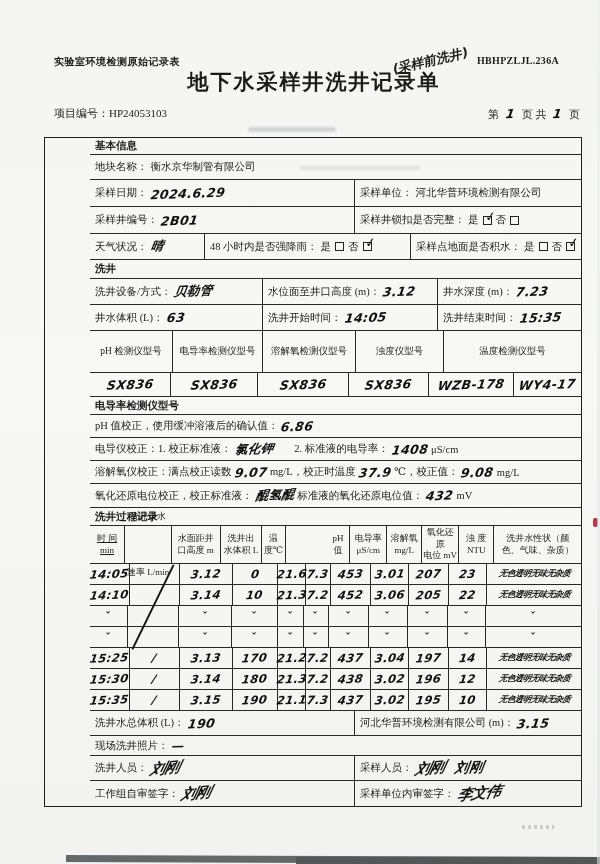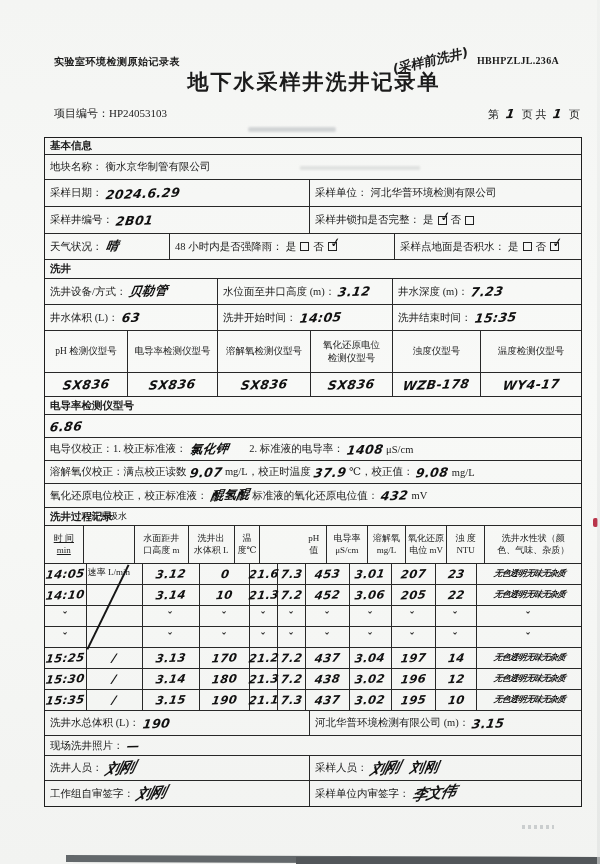--- a/index.html
+++ b/index.html
@@ -8,21 +8,21 @@
     font-family:"Liberation Serif","DejaVu Serif",serif;color:#1b1b1b;}
   *{box-sizing:border-box;}
   .doc-label{position:absolute;left:54px;top:55px;font-size:10px;font-weight:600;letter-spacing:.5px;}
   .form-code{position:absolute;left:477px;top:55px;font-size:10px;font-weight:700;letter-spacing:.3px;}
   .title-wrap{position:absolute;left:14px;top:68px;width:600px;text-align:center;}
   .title{font-size:21px;font-weight:700;letter-spacing:2px;}
   .annotation{position:absolute;left:392px;top:52px;font-size:13px;transform:rotate(-13deg) skewX(-10deg);
     font-family:"DejaVu Sans",sans-serif;font-weight:700;white-space:nowrap;}
   .proj-row{position:absolute;left:54px;top:106px;width:528px;display:flex;justify-content:space-between;font-size:11px;}
   .pages span{margin:0 2px;}
-  .box{position:absolute;left:44px;top:137px;width:538px;border:1.6px solid #1f1f1f;}
+  .box{position:absolute;left:44px;top:137px;width:538px;border:1.6px solid #1f1f1f;padding-left:45px;}
   .row{display:flex;border-bottom:1px solid #282828;align-items:stretch;}
   .row.nb{border-bottom:none;}
   .cell{border-right:1px solid #282828;padding:1px 5px;display:flex;align-items:center;gap:3px;font-size:10.5px;overflow:visible;}
   .cell:last-child{border-right:none;}
   .grow{flex:1;}
   .sec{font-weight:700;}
   .lbl{white-space:nowrap;}
   .hw{font-family:"DejaVu Sans",sans-serif;font-style:italic;font-weight:600;font-size:12.5px;color:#101010;
     display:inline-block;transform:skewX(-10deg) rotate(-2deg);letter-spacing:.4px;white-space:nowrap;}
   .sig{font-family:"DejaVu Sans",sans-serif;font-style:italic;font-weight:700;font-size:15px;
@@ -177,24 +177,20 @@
     <div class="row h42" id="inst-headers">
         <div class="cell thcol" style="width: 83px;">
           <span>pH 检测仪型号</span>
         </div>
         <div class="cell thcol" style="width: 90px;">
           <span>电导率检测仪型号</span>
         </div>
         <div class="cell thcol" style="width: 93px;">
           <span>溶解氧检测仪型号</span>
         </div>
-        <div class="cell thcol" style="width: 82px;">
-          <span>氧化还原电位</span>
-          <span>检测仪型号</span>
-        </div>
         <div class="cell thcol" style="width: 88px;">
           <span>浊度仪型号</span>
         </div>
         <div class="cell thcol grow">
           <span>温度检测仪型号</span>
         </div>
       </div>
     <div class="row h24" id="inst-values">
         <div class="cell ctr" style="width: 83px;">
           <span class="hw">SX836</span>
@@ -215,20 +211,21 @@
           <span class="hw">WY4-17</span>
         </div>
       </div>
 
     <div class="row h18">
         <div class="cell grow sec">电导率检测仪型号</div>
       </div>
 
     <div class="row h23">
         <div class="cell grow">
+      <span class="lbl">pH 值校正，使用缓冲溶液后的确认值：</span>
       <span class="hw">6.86</span>
     </div>
       </div>
 
     <div class="row h23">
         <div class="cell grow">
       <span class="lbl">电导仪校正：1. 校正标准液：</span>
       <span class="hw">氯化钾</span>
       <span class="lbl" style="margin-left:18px">2. 标准液的电导率：</span>
       <span class="hw">1408</span>

